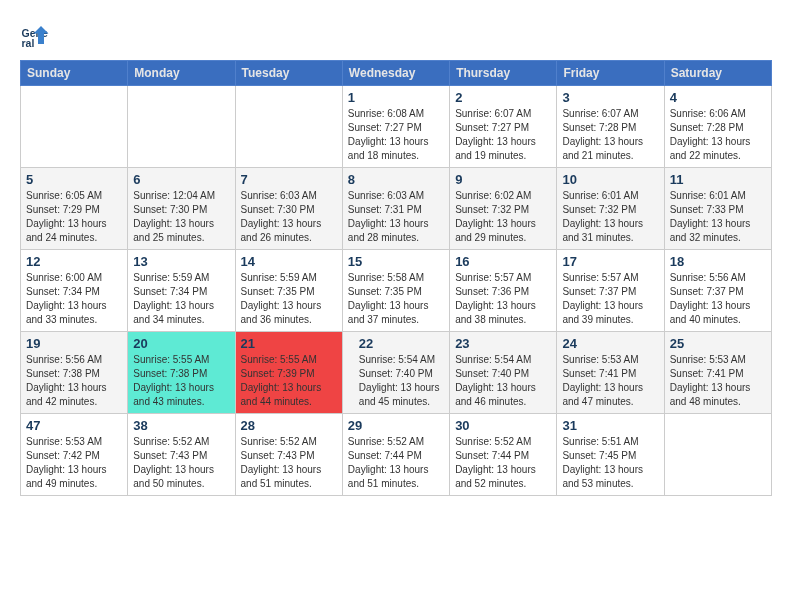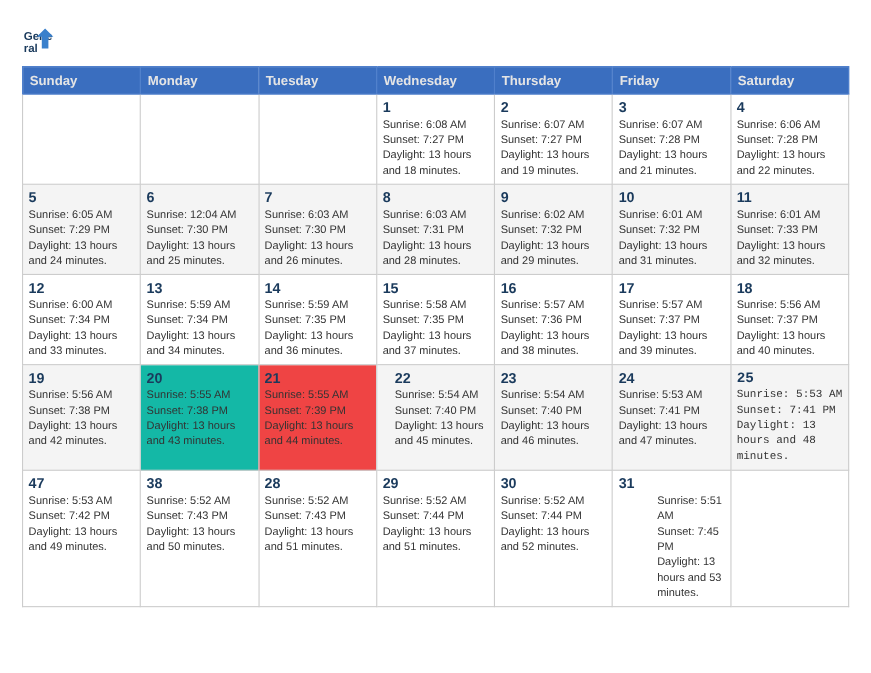--- a/index.html
+++ b/index.html
@@ -236,21 +236,21 @@
 Daylight: 13 hours and 40 minutes.</div>
         </td>
       </tr>
       <tr>
         <td style="background: rgb(244, 244, 244);">
           <div class="day-number">19</div>
           <div class="day-info" style="white-space: pre-line;">Sunrise: 5:56 AM
 Sunset: 7:38 PM
 Daylight: 13 hours and 42 minutes.</div>
         </td>
-        <td style="background: #14b8a6;">
+        <td style="background: #5eead4;">
           <div class="day-number">20</div>
           <div class="day-info" style="white-space: pre-line;">Sunrise: 5:55 AM
 Sunset: 7:38 PM
 Daylight: 13 hours and 43 minutes.</div>
         </td>
         <td style="background: #ef4444;">
           <div class="day-number">21</div>
           <div class="day-info" style="white-space: pre-line;">Sunrise: 5:55 AM
 Sunset: 7:39 PM
 Daylight: 13 hours and 44 minutes.</div>
@@ -266,21 +266,21 @@
           <div class="day-info" style="white-space: pre-line;">Sunrise: 5:54 AM
 Sunset: 7:40 PM
 Daylight: 13 hours and 46 minutes.</div>
         </td>
         <td style="background: rgb(244, 244, 244);">
           <div class="day-number">24</div>
           <div class="day-info" style="white-space: pre-line;">Sunrise: 5:53 AM
 Sunset: 7:41 PM
 Daylight: 13 hours and 47 minutes.</div>
         </td>
-        <td style="background: rgb(244, 244, 244); font-family: Liberation Mono, monospace;">
+        <td style="background: rgb(244, 244, 244);">
           <div class="day-number">25</div>
           <div class="day-info" style="white-space: pre-line;">Sunrise: 5:53 AM
 Sunset: 7:41 PM
 Daylight: 13 hours and 48 minutes.</div>
         </td>
       </tr>
       <tr>
         <td>
           <div class="day-number">47</div>
           <div class="day-info" style="white-space: pre-line;">Sunrise: 5:53 AM
@@ -306,20 +306,20 @@
 Daylight: 13 hours and 51 minutes.</div>
         </td>
         <td>
           <div class="day-number">30</div>
           <div class="day-info" style="white-space: pre-line;">Sunrise: 5:52 AM
 Sunset: 7:44 PM
 Daylight: 13 hours and 52 minutes.</div>
         </td>
         <td>
           <div class="day-number">31</div>
-          <div class="day-info" style="white-space: pre-line; margin-left: 35px;">Sunrise: 5:51 AM
+          <div class="day-info" style="white-space: pre-line;">Sunrise: 5:51 AM
 Sunset: 7:45 PM
 Daylight: 13 hours and 53 minutes.</div>
         </td>
         <td class="empty-cell"></td>
       </tr>
     </tbody>
 </table>
 
 </body></html>

